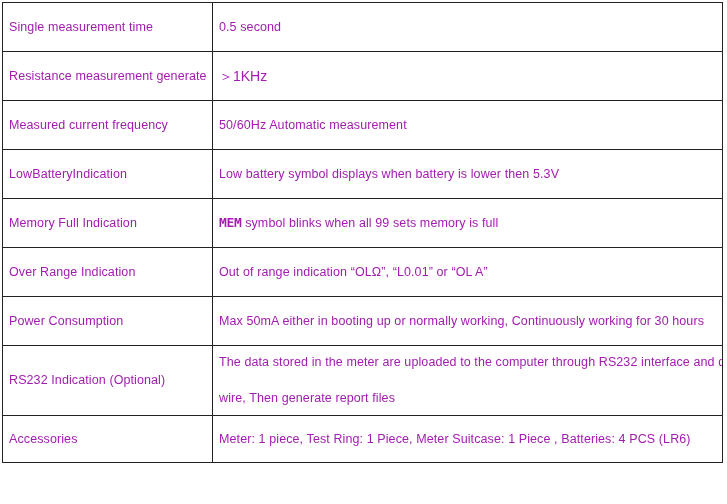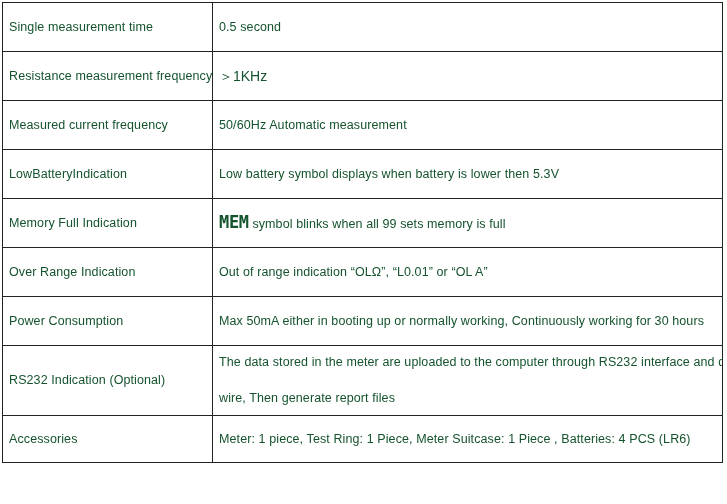--- a/index.html
+++ b/index.html
@@ -28,21 +28,21 @@
     width: 720px;
     border-collapse: collapse;
     table-layout: fixed;
     background: #ffffff;
   }
   table.spec-table td {
     border: 1px solid #222222;
     padding: 0 6px;
     font-size: 12.5px;
     line-height: 17px;
-    color: #14532d;
+    color: #a21caf;
     vertical-align: middle;
     font-family: "Liberation Sans", sans-serif;
     white-space: nowrap;
     overflow: hidden;
   }
   col.c-label { width: 210px; }
   col.c-value { width: 510px; }
 
   td.label-cell {
     letter-spacing: 0.1px;
@@ -57,21 +57,21 @@
   td.value-cell .line {
     display: block;
     white-space: nowrap;
   }
   td.value-cell .line + .line {
     margin-top: 19px;
   }
   .mem-mark {
     font-family: "DejaVu Sans Mono", monospace;
     font-weight: bold;
-    font-size: 17px;
+    font-size: 13px;
     letter-spacing: -0.3px;
   }
   .gt-wide {
     font-size: 14px;
     letter-spacing: 0px;
   }
 </style>
 </head>
 <body>
 
@@ -84,21 +84,21 @@
     <tbody>
 
       <tr class="row-std">
         <td class="label-cell">Single measurement time</td>
         <td class="value-cell">
           <span class="line">0.5 second</span>
         </td>
       </tr>
 
       <tr class="row-std">
-        <td class="label-cell">Resistance measurement frequency</td>
+        <td class="label-cell">Resistance measurement generate</td>
         <td class="value-cell">
           <span class="line gt-wide">＞1KHz</span>
         </td>
       </tr>
 
       <tr class="row-std">
         <td class="label-cell">Measured current frequency</td>
         <td class="value-cell">
           <span class="line">50/60Hz Automatic measurement</span>
         </td>

